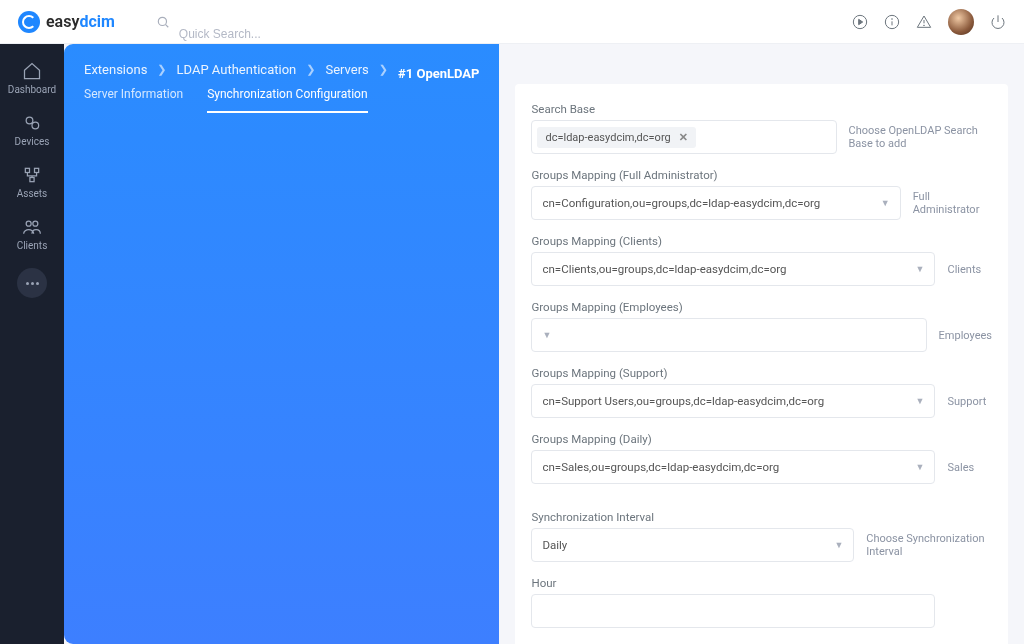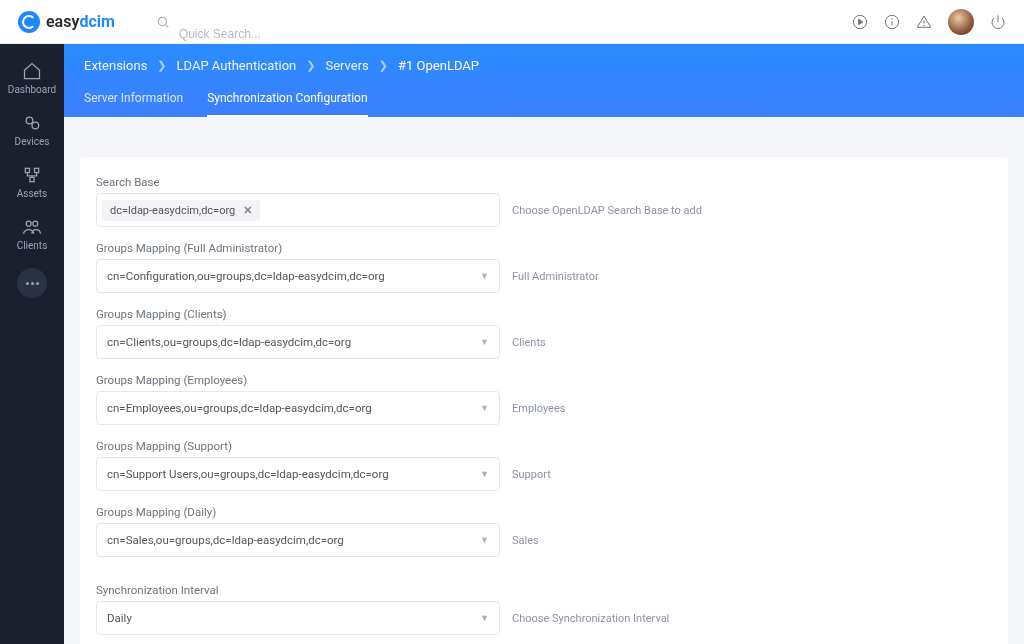--- a/index.html
+++ b/index.html
@@ -20,27 +20,27 @@
 .topicon { width: 16px; height: 16px; display: flex; align-items: center; justify-content: center; cursor: pointer; }
 
 .page { display: flex; height: calc(644px - 44px); }
 
 .sidebar { width: 64px; background: #1a202e; display: flex; flex-direction: column; align-items: center; padding-top: 10px; gap: 4px; }
 .sideitem { width: 66px; height: 48px; display: flex; flex-direction: column; align-items: center; justify-content: center; gap: 3px; color: #9aa3b5; cursor: pointer; font-size: 10px; }
 .sideicon { width: 20px; height: 20px; display: flex; align-items: center; justify-content: center; }
 .more-btn { width: 30px; height: 30px; border-radius: 50%; background: #2b3244; display: flex; align-items: center; justify-content: center; margin-top: 6px; cursor: pointer; color: #9aa3b5; gap: 2px; }
 .dot { width: 3px; height: 3px; background: #9aa3b5; border-radius: 50%; }
 
-.main { flex: 1; display: flex; flex-direction: column; overflow: hidden; }
+.main { flex: 1; display: flex; flex-direction: row; overflow: hidden; border-radius: 9px; }
 .blueheader { background: linear-gradient(180deg, #2a8cff 0%, #3d7fff 100%); color: #fff; padding: 14px 20px 0 20px; }
 .breadcrumb { display: flex; align-items: center; gap: 10px; font-size: 13px; }
 .breadcrumb span { opacity: 0.9; cursor: pointer; }
 .breadcrumb .chev { opacity: 0.6; font-size: 11px; cursor: default; }
-.breadcrumb .current { font-weight: 400; opacity: 1; cursor: default; }
-.subtabs { display: flex; gap: 24px; margin-top: 18px; font-size: 12px; }
+.breadcrumb .current { font-weight: 700; opacity: 1; cursor: default; margin-top: 8px; }
+.subtabs { display: flex; gap: 24px; margin-top: 6px; font-size: 12px; }
 .subtab { padding-bottom: 10px; opacity: 0.8; cursor: pointer; border-bottom: 2px solid transparent; }
 .subtab.active { opacity: 1; border-bottom: 2px solid #fff; }
 
 .content { flex: 1; overflow-y: auto; padding: 16px; margin-top: 24px; }
 .card { background: #fff; border-radius: 4px; padding: 18px 16px; }
 
 .field-row { display: flex; align-items: center; margin-bottom: 14px; gap: 12px; }
 .field-left { width: 404px; }
 .field-label { font-size: 11.5px; color: #6c757d; margin-bottom: 4px; display: block; }
 .field-help { font-size: 11px; color: #8b93a3; }
@@ -208,21 +208,20 @@
               <span class="caret">▼</span>
             </div>
           </div>
           <div class="field-help">Clients</div>
         </div>
 
         <label class="field-label">Groups Mapping (Employees)</label>
         <div class="field-row">
           <div class="field-left">
             <div class="select">
-              <span>cn=Employees,ou=groups,dc=ldap-easydcim,dc=org</span>
               <span class="caret">▼</span>
             </div>
           </div>
           <div class="field-help">Employees</div>
         </div>
 
         <label class="field-label">Groups Mapping (Support)</label>
         <div class="field-row">
           <div class="field-left">
             <div class="select">

